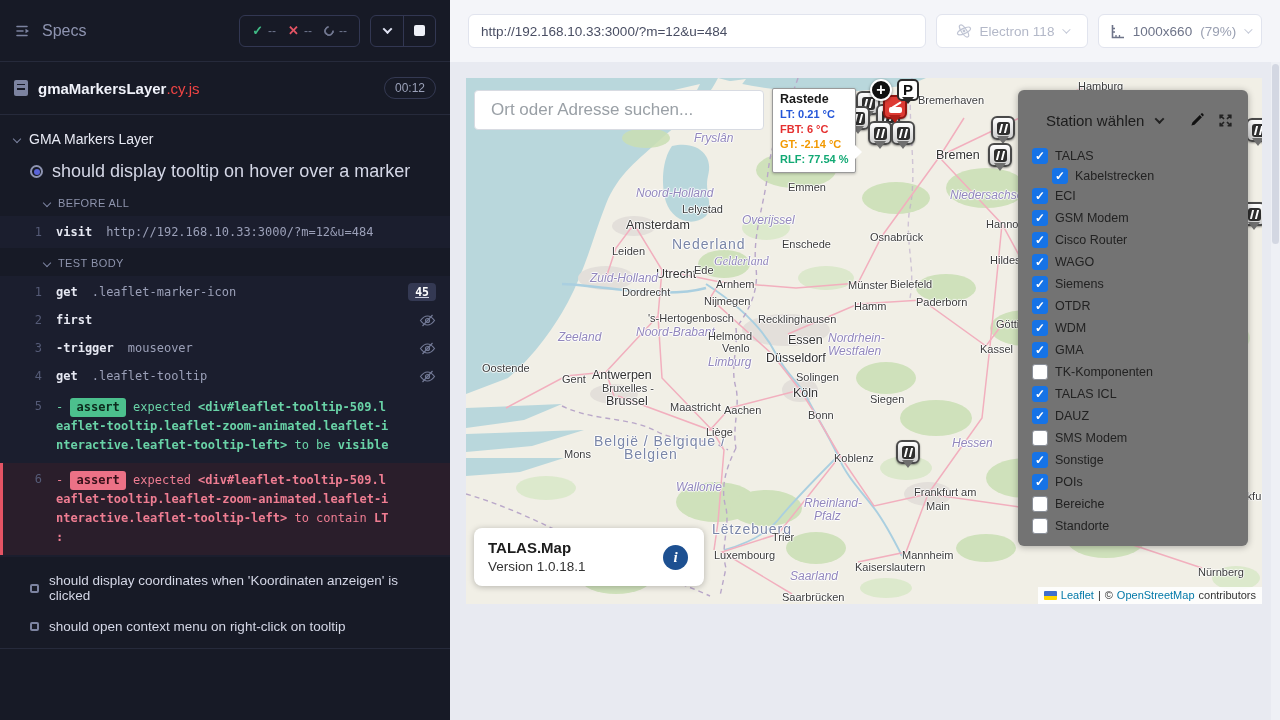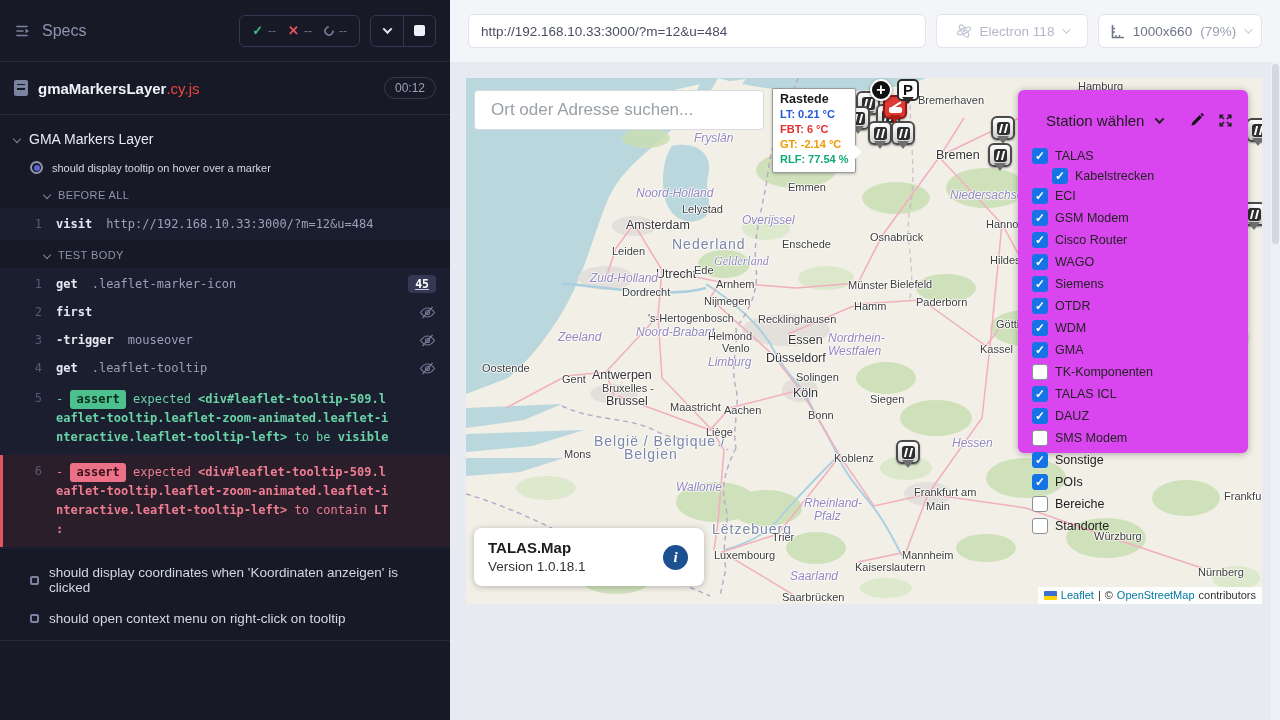--- a/index.html
+++ b/index.html
@@ -25,21 +25,21 @@
   .doc { width:14px; height:16px; background:#7c83a0; border-radius:2px; position:relative; }
   .doc::after { content:''; position:absolute; left:3px; right:3px; top:4px; height:9px;
     background:repeating-linear-gradient(#171a26 0 1.5px, transparent 1.5px 4.5px); }
   .spec-name { margin-left:10px; font-size:15px; font-weight:bold; color:#f0f2fa; }
   .spec-ext { font-size:15px; color:#ef4444; font-weight:normal; }
   .timebadge { margin-left:auto; border:1px solid #343952; border-radius:12px; padding:3px 10px; font-size:12px; color:#9aa0b8; }
 
   .tree { padding-top:6px; font-size:13px; }
   .suite-row { display:flex; align-items:center; gap:9px; padding:10px 14px 8px; color:#e8eaf4; font-size:14px; }
   .tchev { width:6px; height:6px; border-right:1.6px solid #7c83a0; border-bottom:1.6px solid #7c83a0; transform:rotate(45deg); display:inline-block; flex:none; }
-  .test-row { display:flex; align-items:center; gap:9px; padding:6px 5px 6px 30px; color:#d4d7e6; font-size:11px; }
+  .test-row { display:flex; align-items:center; gap:9px; padding:6px 5px 6px 30px; color:#d4d7e6; font-size:18px; }
   .ring { width:13px; height:13px; border:2px solid #8f95b2; border-radius:50%; position:relative; flex:none; }
   .ring::after { content:''; position:absolute; inset:1.5px; background:#5a64d8; border-radius:50%; }
   .hook-row { display:flex; align-items:center; gap:8px; padding:9px 14px 7px 44px; color:#8e94ad; font-size:11px; letter-spacing:.4px; }
   .cmdblock { background:#1b1e2e; padding:2px 0; }
   .cmd { display:flex; align-items:center; min-height:28px; padding:4px 14px 4px 0; font-family:"DejaVu Sans Mono", monospace; font-size:12px; }
   .cmd-num { width:56px; text-align:right; padding-right:14px; color:#555b77; flex:none; }
   .cmd-method { font-weight:bold; color:#e6e8f2; margin-right:14px; white-space:nowrap; }
   .cmd-args { color:#9ba0b8; }
   .cmd-right { margin-left:auto; display:flex; align-items:center;text-decoration:underline; }
   .countbadge { background:#343953; border-radius:4px; padding:2px 7px; color:#ffffff; font-weight:bold; font-size:11.5px; }
@@ -95,21 +95,21 @@
   .marker.parking::after { border-top:7px solid #2b2b2b; }
 
   .searchbox { position:absolute; left:8px; top:12px; width:290px; height:40px; background:#fff; border:1px solid #d8dbe2; border-radius:4px; z-index:10; padding:0 16px; font-size:17px; color:#9aa0a6; outline:none; }
   .searchbox::placeholder { color:#9aa0a6; }
 
   .tip { position:absolute; left:306px; top:10px; z-index:12; background:#fff; border:1px solid #9a9a9a; border-radius:2px; padding:3px 7px 5px; box-shadow:0 1px 3px rgba(0,0,0,.25); }
   .tip::after { content:''; position:absolute; right:-7px; top:56px; border:7px solid transparent; border-left-color:#fff; border-right:none; }
   .tip-title { font-size:12.5px; font-weight:bold; color:#1a1a1a; margin-bottom:1px; white-space:nowrap; }
   .tip-row { font-size:11px; font-weight:bold; line-height:15px; white-space:nowrap; }
 
-  .panel { position:absolute; left:552px; top:12px; width:230px; height:363px; background:#d946ef; border-radius:6px; box-shadow:0 1px 7px rgba(0,0,0,.3); z-index:20; }
+  .panel { position:absolute; left:552px; top:12px; width:230px; height:456px; background:#737373; border-radius:6px; box-shadow:0 1px 7px rgba(0,0,0,.3); z-index:20; }
   .panel-head { display:flex; align-items:center; padding:22px 14px 0 28px; }
   .panel-title { font-size:15px; color:#1c1c1c; }
   .pchev { width:7px; height:7px; border-right:2px solid #222; border-bottom:2px solid #222; transform:rotate(45deg) translate(-1px,-1px); display:inline-block; margin-left:12px; }
   .panel-icons { margin-left:auto; display:flex; align-items:center; gap:12px; }
   .chk-list { margin-top:16px; padding-left:14px; }
   .chk-row { display:flex; align-items:center; gap:7px; height:22px; }
   .chk-row.indent { padding-left:20px; height:18px; }
   .chk { width:16px; height:16px; border-radius:3px; flex:none; background:#fff; border:1.5px solid #8a8f98; color:#fff; font-size:12px; font-weight:bold; line-height:14px; text-align:center; }
   .chk.on { background:#1673e6; border-color:#1673e6; }
   .chk-label { font-size:12.5px; color:#222; }

